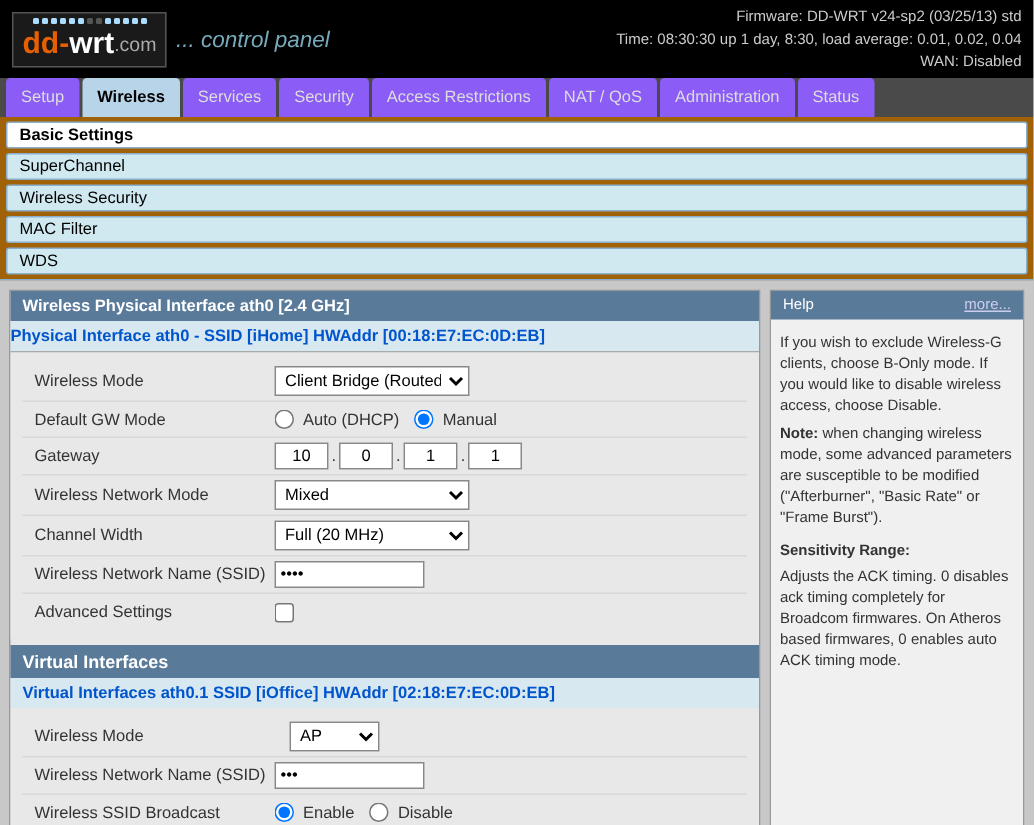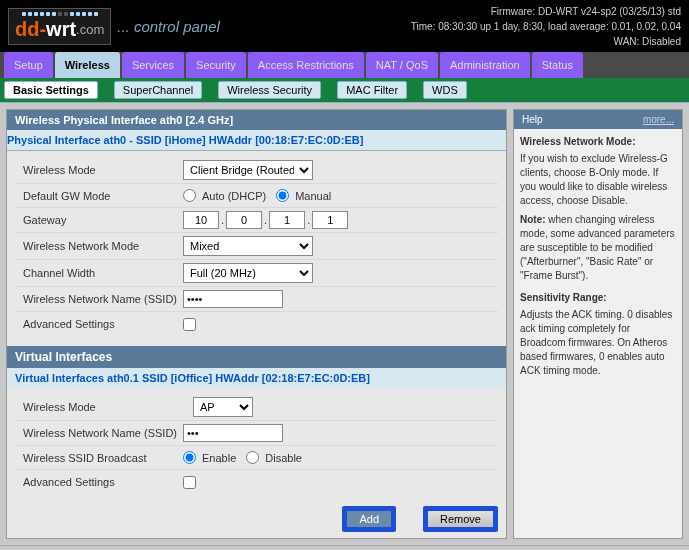--- a/index.html
+++ b/index.html
@@ -57,25 +57,26 @@
       line-height: 18px;
     }
     .main-nav-item.active {
       background: #b8d4e8;
       color: #000;
       font-weight: bold;
     }
 
     
     #sub-nav {
-      background: #15803d;
+      background: #a16207;
       display: flex;
       padding: 3px 4px;
-      gap: 16px;
+      gap: 3px;
       border-bottom: 1px solid #8aaecc;
+      flex-direction: column;
     }
     .sub-nav-item {
       padding: 2px 8px;
       color: #000;
       font-size: 11px;
       cursor: pointer;
       background: #d0e8f0;
       border: 1px solid #8aaecc;
       border-radius: 2px;
     }
@@ -479,21 +480,20 @@
     </div>
 
   </div>
 
   <div id="help-panel">
     <div id="help-header">
       <span>Help</span>
       <span id="help-more">more...</span>
     </div>
     <div id="help-body">
-      <p><b>Wireless Network Mode:</b></p>
       <p style="margin-top:3px;">If you wish to exclude Wireless-G clients, choose B-Only mode. If you would like to disable wireless access, choose Disable.</p>
       <p style="margin-top:5px;"><b>Note:</b><span> when changing wireless mode, some advanced parameters are susceptible to be modified ("Afterburner", "Basic Rate" or "Frame Burst").</span></p>
       <p style="margin-top:8px;"><b>Sensitivity Range:</b></p>
       <p style="margin-top:3px;">Adjusts the ACK timing. 0 disables ack timing completely for Broadcom firmwares. On Atheros based firmwares, 0 enables auto ACK timing mode.</p>
     </div>
   </div>
 
 </div>
 
 <div id="bottom-buttons">

